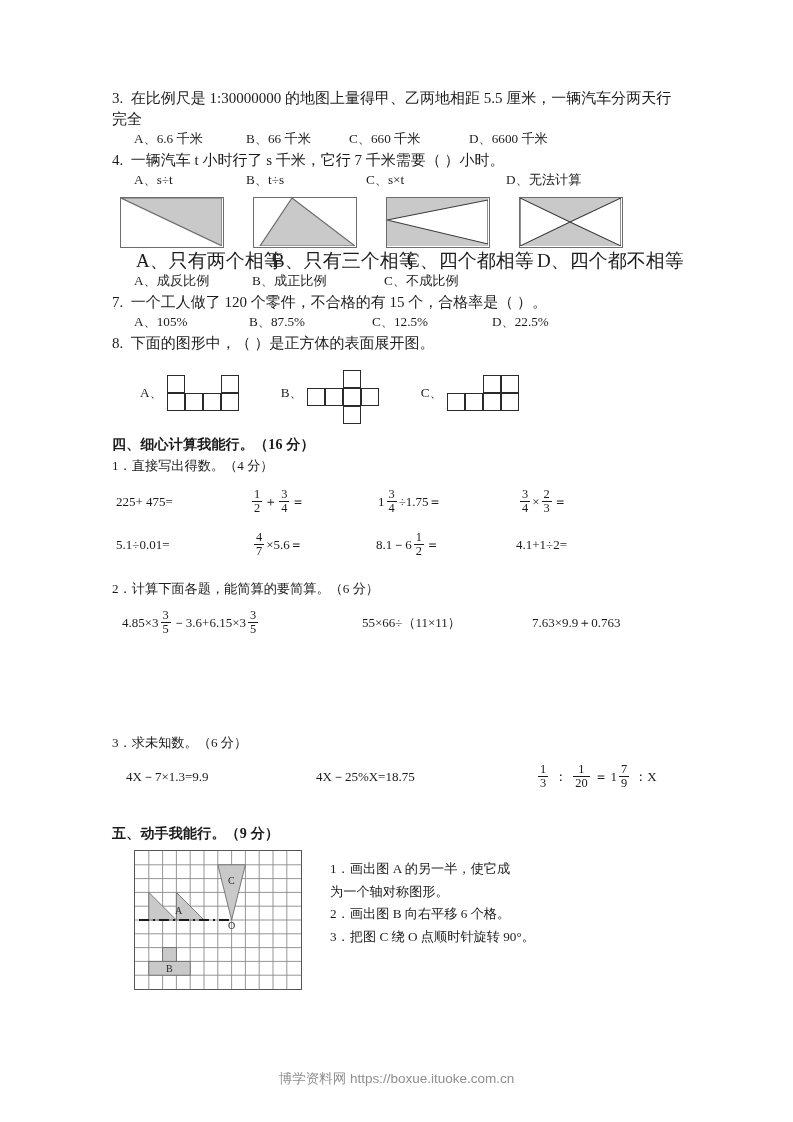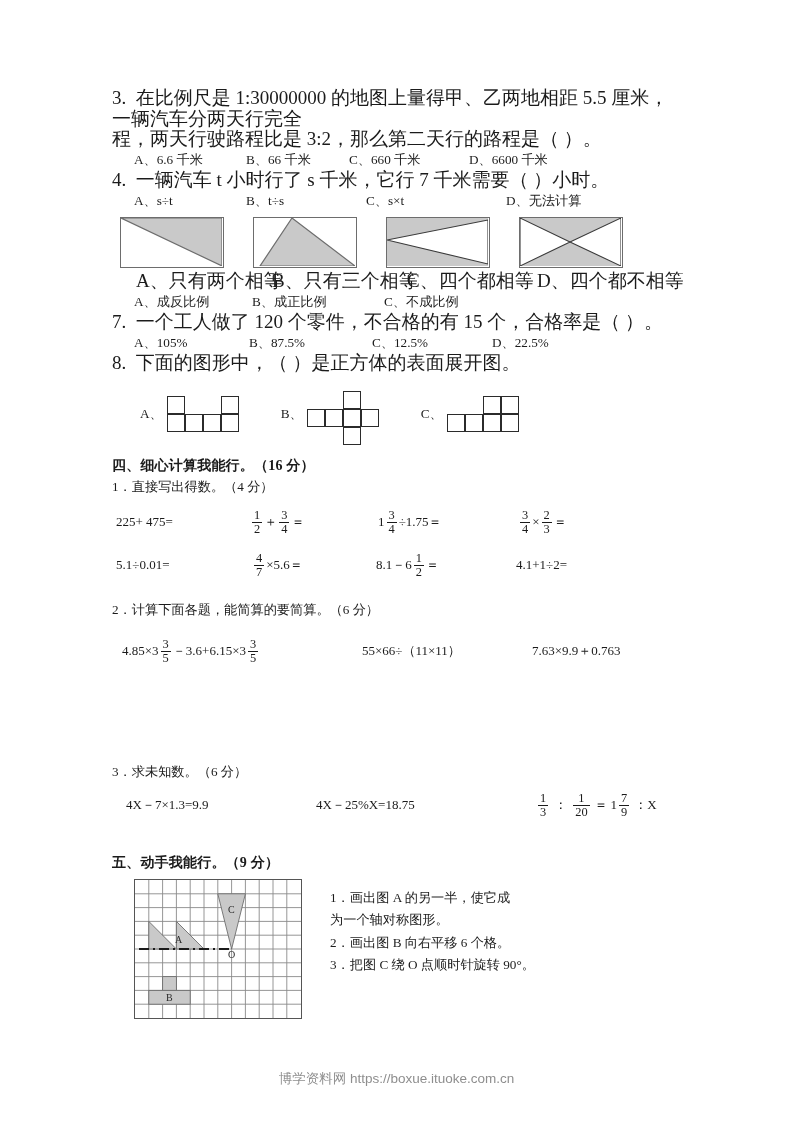--- a/index.html
+++ b/index.html
@@ -23,21 +23,21 @@
   }
   .content {
     position: absolute;
     left: 112px;
     top: 88px;
     width: 572px;
   }
 
   
   .qline {
-    font-size: 19px;
+    font-size: 15px;
     line-height: 20.5px;
     white-space: nowrap;
   }
   .qline.wrap { white-space: normal; }
   .num { display: inline-block; }
 
   .opts {
     font-size: 13.2px;
     line-height: 20.5px;
     padding-left: 22px;
@@ -171,21 +171,20 @@
   }
 </style>
 </head>
 <body>
 
 <div class="page">
   <div class="content">
 
     <div class="qline wrap">
       <span class="num">3.</span>&nbsp;&nbsp;<span>在比例尺是 1:30000000 的地图上量得甲、乙两地相距 5.5 厘米，一辆汽车分两天行完全</span><br>
-      <span>程，两天行驶路程比是 3:2，那么第二天行的路程是（       ）。</span>
     </div>
     <div class="opts">
       <span class="opt" style="width:112px">A、6.6 千米</span>
       <span class="opt" style="width:103px">B、66 千米</span>
       <span class="opt" style="width:120px">C、660 千米</span>
       <span class="opt">D、6600 千米</span>
     </div>
 
     <div class="qline">
       <span class="num">4.</span>&nbsp;&nbsp;<span>一辆汽车 t 小时行了 s 千米，它行 7 千米需要（       ）小时。</span>
@@ -354,21 +353,21 @@
           <span class="de">2</span>
         </span>
         <span>＝</span>
       </span>
 
       <span class="mslot">4.1+1÷2=</span>
     </div>
 
     <div class="subtitle" style="margin-top:20px">2．计算下面各题，能简算的要简算。（6 分）</div>
 
-    <div class="mathrow" style="padding-left:10px;margin-top:18px">
+    <div class="mathrow" style="padding-left:10px;margin-top:10px">
       <span class="mslot" style="width:240px">
         <span>4.85×3</span>
         <span class="frac">
           <span class="nu">3</span>
           <span class="de">5</span>
         </span>
         <span>－3.6+6.15×3</span>
         <span class="frac">
           <span class="nu">3</span>
           <span class="de">5</span>

